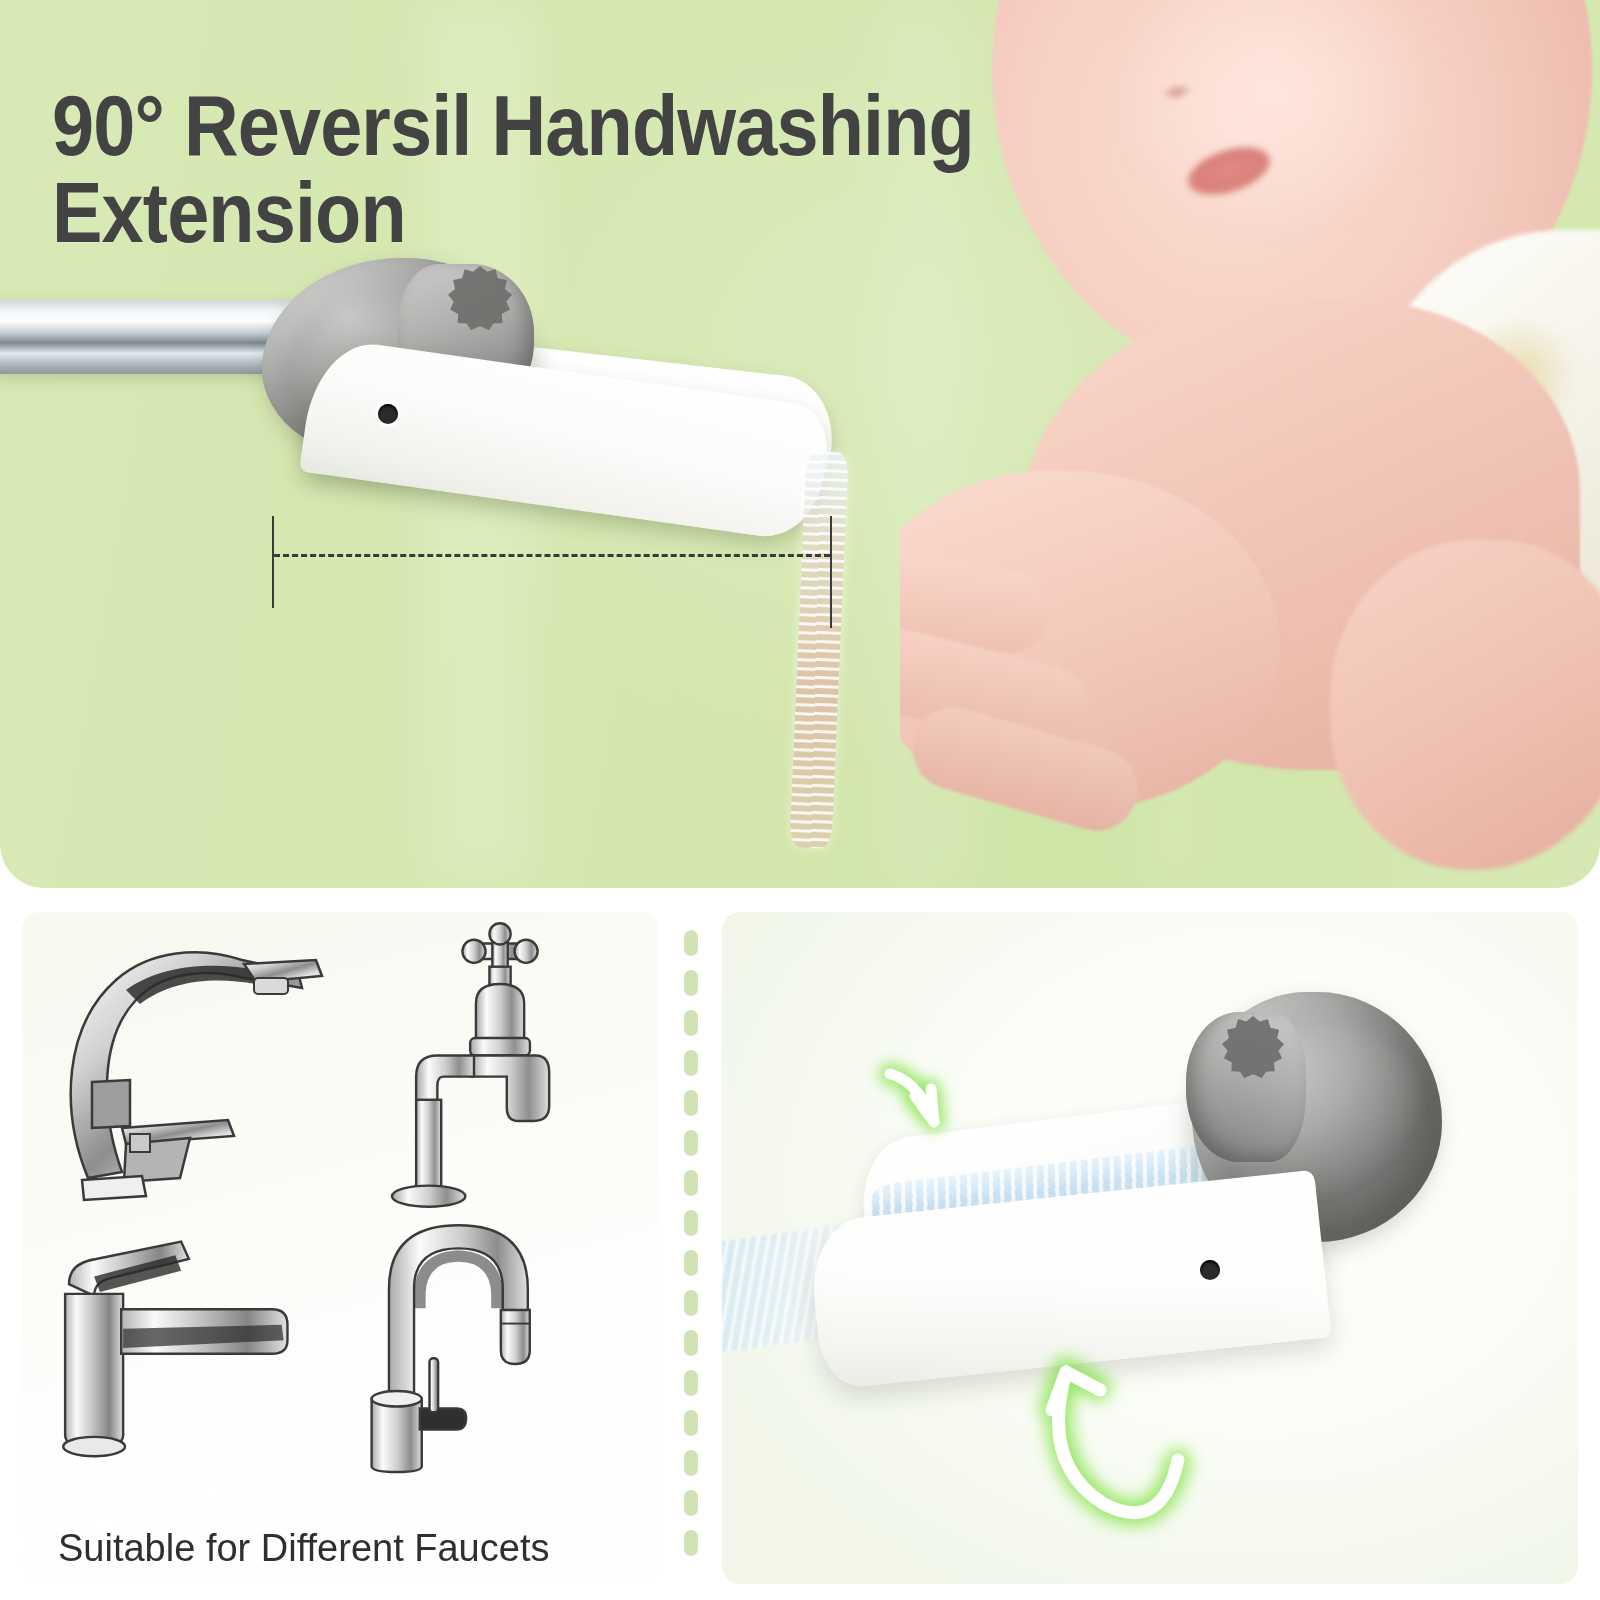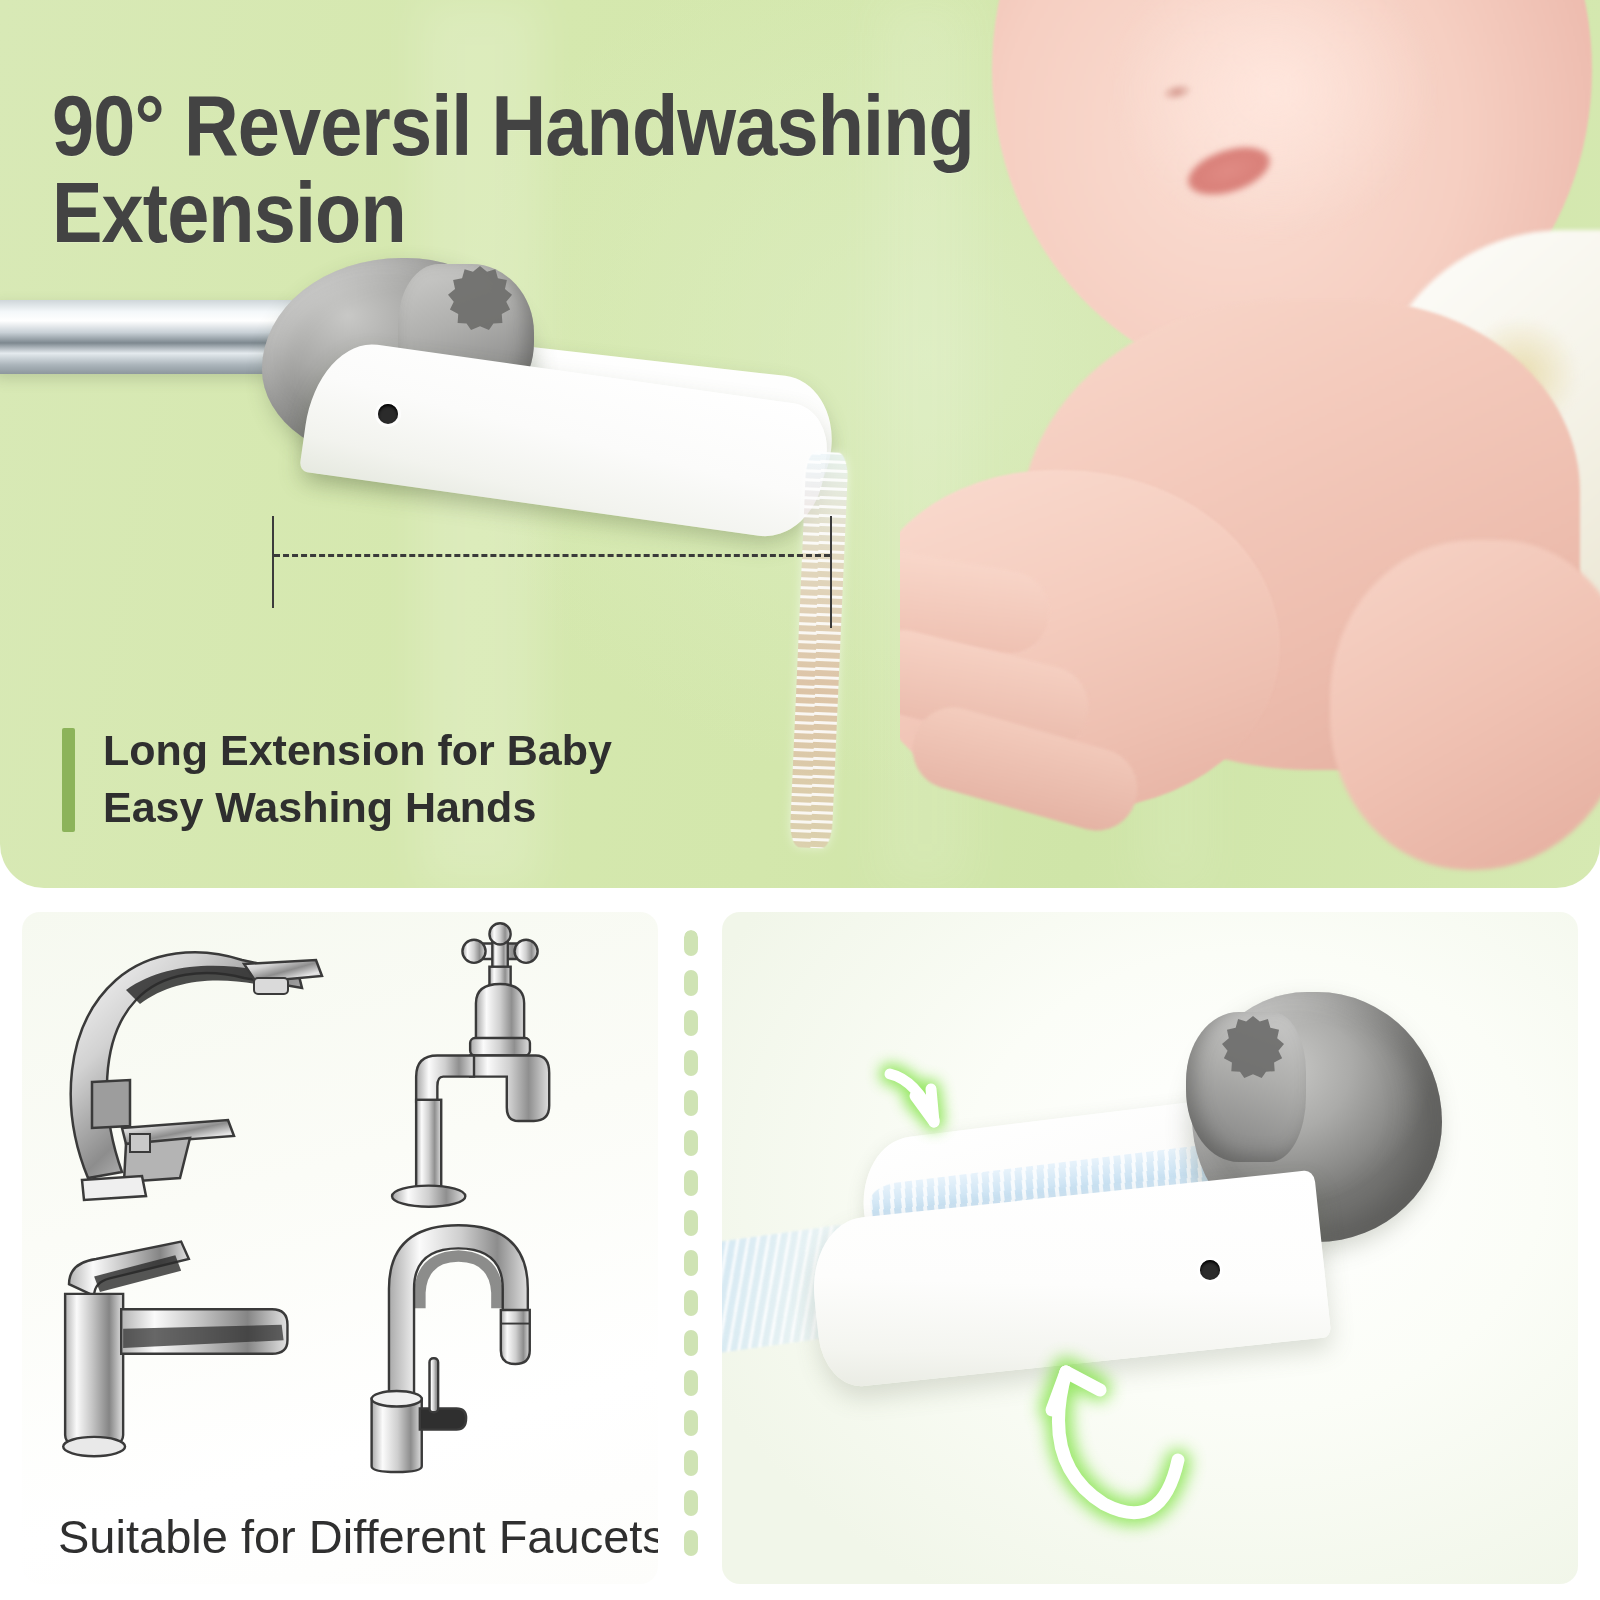--- a/index.html
+++ b/index.html
@@ -128,22 +128,22 @@
   #panel-faucets{
     position:absolute;left:22px;top:912px;width:636px;height:672px;
     background:linear-gradient(165deg,#f6f9f0 0%,#fbfcf7 40%,#ffffff 75%,#fdfdfb 100%);
     border-radius:18px;
     overflow:hidden;
   }
   #faucet-grid{position:absolute;left:0;top:6px;width:636px;height:560px;
     display:grid;grid-template-columns:1fr 1fr;grid-template-rows:1fr 1fr;}
   .faucet-cell{position:relative;}
   #faucets-caption{
-    position:absolute;left:36px;bottom:20px;
-    color:#2f2f2f;font-size:47px;font-weight:400;white-space:nowrap;
+    position:absolute;left:36px;bottom:14px;
+    color:#2f2f2f;font-size:38px;font-weight:400;white-space:nowrap;
   }
 
   
   #divider{
     position:absolute;left:684px;top:930px;width:14px;height:650px;
     background-image:linear-gradient(#cfe3b4 66%, rgba(255,255,255,0) 0%);
     background-size:14px 40px;background-repeat:repeat-y;
     border-radius:7px;
     -webkit-mask-image:linear-gradient(#000 0 100%);
   }
@@ -276,25 +276,20 @@
   <div id="chute-lower"></div>
   <div id="chute-hole"></div>
   <div id="stream"></div>
 
   <div id="measure">
     <span class="cap left"></span>
     <span class="dash"></span>
     <span class="cap right"></span>
   </div>
 
-  <div id="feature">
-    <span id="feature-bar"></span>
-    <span id="feature-text">Long Extension for Baby
-Easy Washing Hands</span>
-  </div>
 </section>
 
 <section id="panel-faucets">
   <div id="faucet-grid">
 
     <div class="faucet-cell">
       <svg viewBox="0 0 300 280" width="300" height="280" style="position:absolute;left:8px;top:12px">
         <defs>
           <linearGradient id="chrome1" x1="0" y1="0" x2="1" y2="1">
             <stop offset="0%" stop-color="#fcfcfc"></stop>

